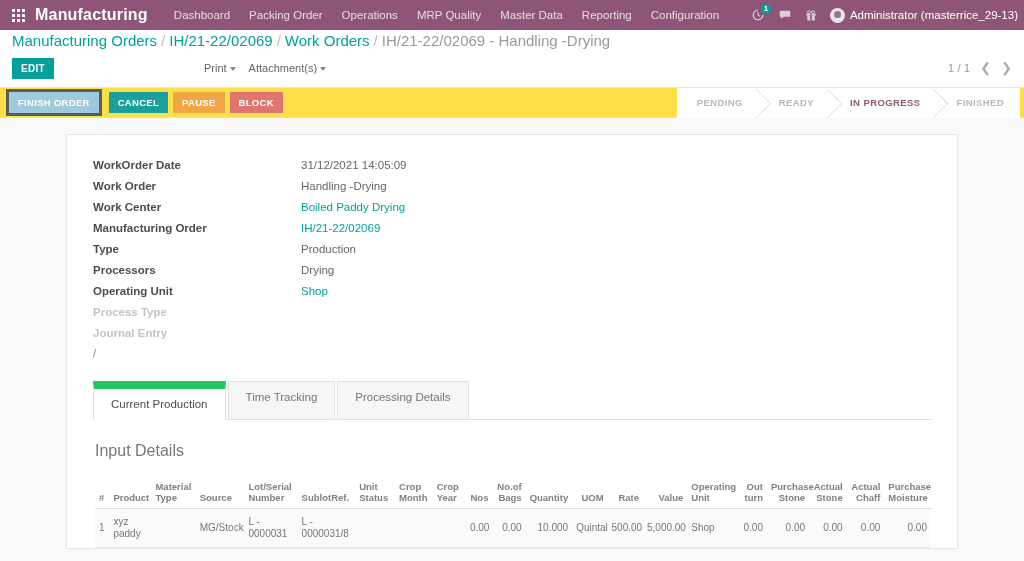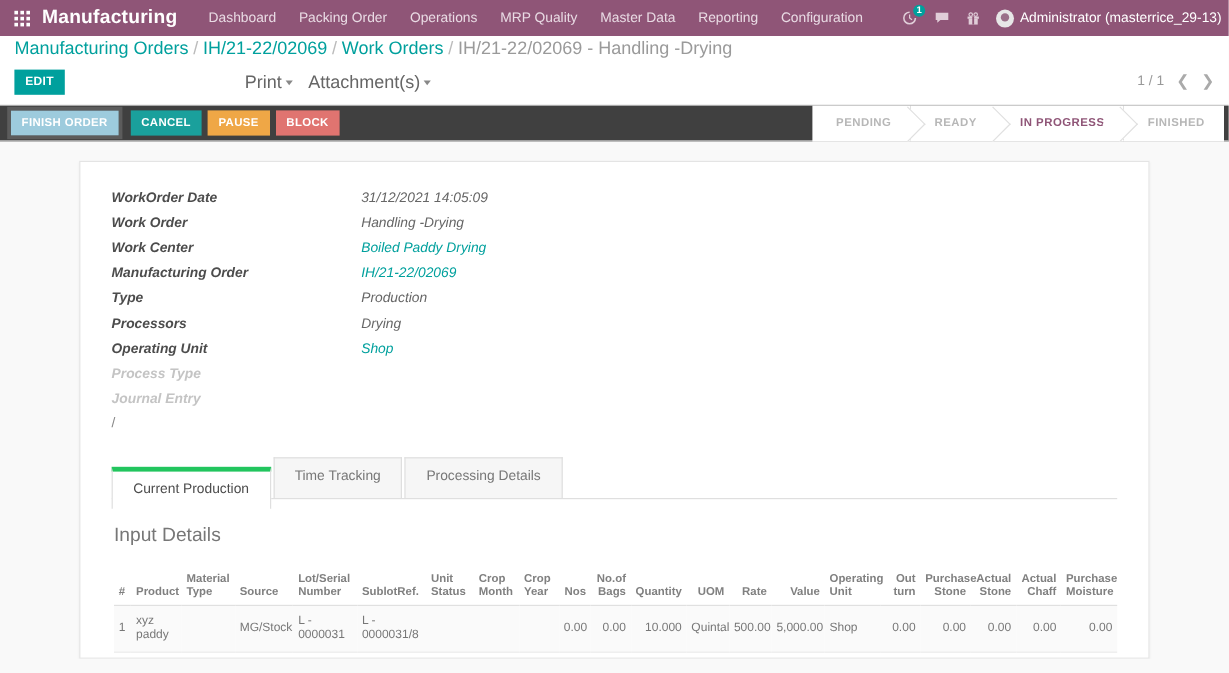--- a/index.html
+++ b/index.html
@@ -36,28 +36,28 @@
   .breadcrumb { font-size: 15px; color: #aaa; line-height: 20px; }
   .breadcrumb a { color: #00a09d; text-decoration: none; cursor: pointer; }
   .breadcrumb .sep { color: #bbb; margin: 0 4px; }
   .breadcrumb .cur { color: #9a9a9a; }
   .cp-row2 { display: flex; align-items: center; margin-top: 5px; height: 24px; }
   .btn-edit {
     background: #00a09d; color: #fff; border: none; font-size: 10px; font-weight: bold;
     padding: 5px 9px; cursor: pointer; letter-spacing: .3px;
   }
   .cp-mid { display: flex; align-items: center; gap: 13px; margin-left: 150px; }
-  .cp-mid span { font-size: 15px; color: #666; cursor: pointer; }
+  .cp-mid span { font-size: 11px; color: #666; cursor: pointer; }
   .caret { display: inline-block; border-left: 3.5px solid transparent; border-right: 3.5px solid transparent; border-top: 4px solid #888; margin-left: 3px; vertical-align: middle; }
   .pager { position: absolute; right: 12px; top: 30px; display: flex; align-items: center; gap: 10px; color: #999; font-size: 11.5px; justify-content: space-between; }
   .pager .ch { cursor: pointer; font-size: 13px; color: #aaa; }
 
   
   .statusrow {
-    background: #404040; border-bottom: 1px solid #dfdfdf; height: 30px;
+    background: #fde047; border-bottom: 1px solid #dfdfdf; height: 30px;
     display: flex; align-items: center; padding: 0 0 0 6px; position: relative;
   }
   .btnbar { display: flex; align-items: center; gap: 5px; }
   .ob { border: none; color: #fff; font-size: 9.5px; font-weight: bold; padding: 5px 9px; cursor: pointer; letter-spacing: .3px; }
   .ob.finish { background: #9dcbdd; outline: 3px solid #5c5c5c; margin: 0 5px 0 3px; }
   .ob.cancel { background: #1aa09c; }
   .ob.pause  { background: #efa746; }
   .ob.block  { background: #e07470; }
 
   .statusbar { position: absolute; right: 4px; display: flex; align-items: stretch; height: 30px; }
@@ -72,34 +72,34 @@
     transform: rotate(45deg); z-index: 2;
   }
   .st.last::after { display: none; }
   .st.active { color: #8f5577; }
 
   
   .sheetwrap { padding: 16px 66px 0 66px; height: 431px; overflow: hidden; }
   .sheet { background: #fff; border: 1px solid #e4e4e4; box-shadow: 0 1px 2px rgba(0,0,0,.05); padding: 20px 26px 0 26px; height: 100%; }
 
   table.form { border-collapse: collapse; margin-left: 0; }
-  table.form td { font-size: 11.5px; padding: 2px 0; vertical-align: top; line-height: 17px; font-style: italic; }
+  table.form td { font-size: 11.5px; padding: 2px 0; vertical-align: top; line-height: 17px; }
   td.lbl { font-weight: bold; color: #4c4c4c; width: 208px; }
   td.lbl.muted { color: #c4c4c4; font-weight: bold; }
   td.val { color: #666; }
   td.val a { color: #00a09d; text-decoration: none; cursor: pointer; }
   .slash { font-size: 11.5px; color: #888; padding-top: 3px; }
 
   
   .tabs { display: flex; margin-top: 22px; border-bottom: 1px solid #dfdfdf; }
   .tab {
     font-size: 11.5px; color: #777; padding: 9px 17px; cursor: pointer;
     background: #f6f6f6; border: 1px solid #dfdfdf; border-bottom: none; margin-right: 2px;
   }
-  .tab.active { background: #fff; color: #4c4c4c; border-top: 4px solid #22c55e; position: relative; top: 8px; margin-bottom: -1px; padding-bottom: 10px; }
+  .tab.active { background: #fff; color: #4c4c4c; border-top: 8px solid #22c55e; position: relative; top: 0; margin-bottom: -1px; padding-bottom: 10px; }
 
   .panel { padding: 22px 0 0 2px; }
   .sec-title { font-size: 16px; color: #777; margin-bottom: 16px; }
 
   table.grid { width: 100%; border-collapse: collapse; table-layout: fixed; }
   table.grid th {
     font-size: 9.5px; color: #808080; font-weight: bold; text-align: right;
     padding: 5px 4px; vertical-align: bottom; border-bottom: 1px solid #e0e0e0; line-height: 11px; margin-top: 45px;
   }
   table.grid th.l, table.grid td.l { text-align: left; }

